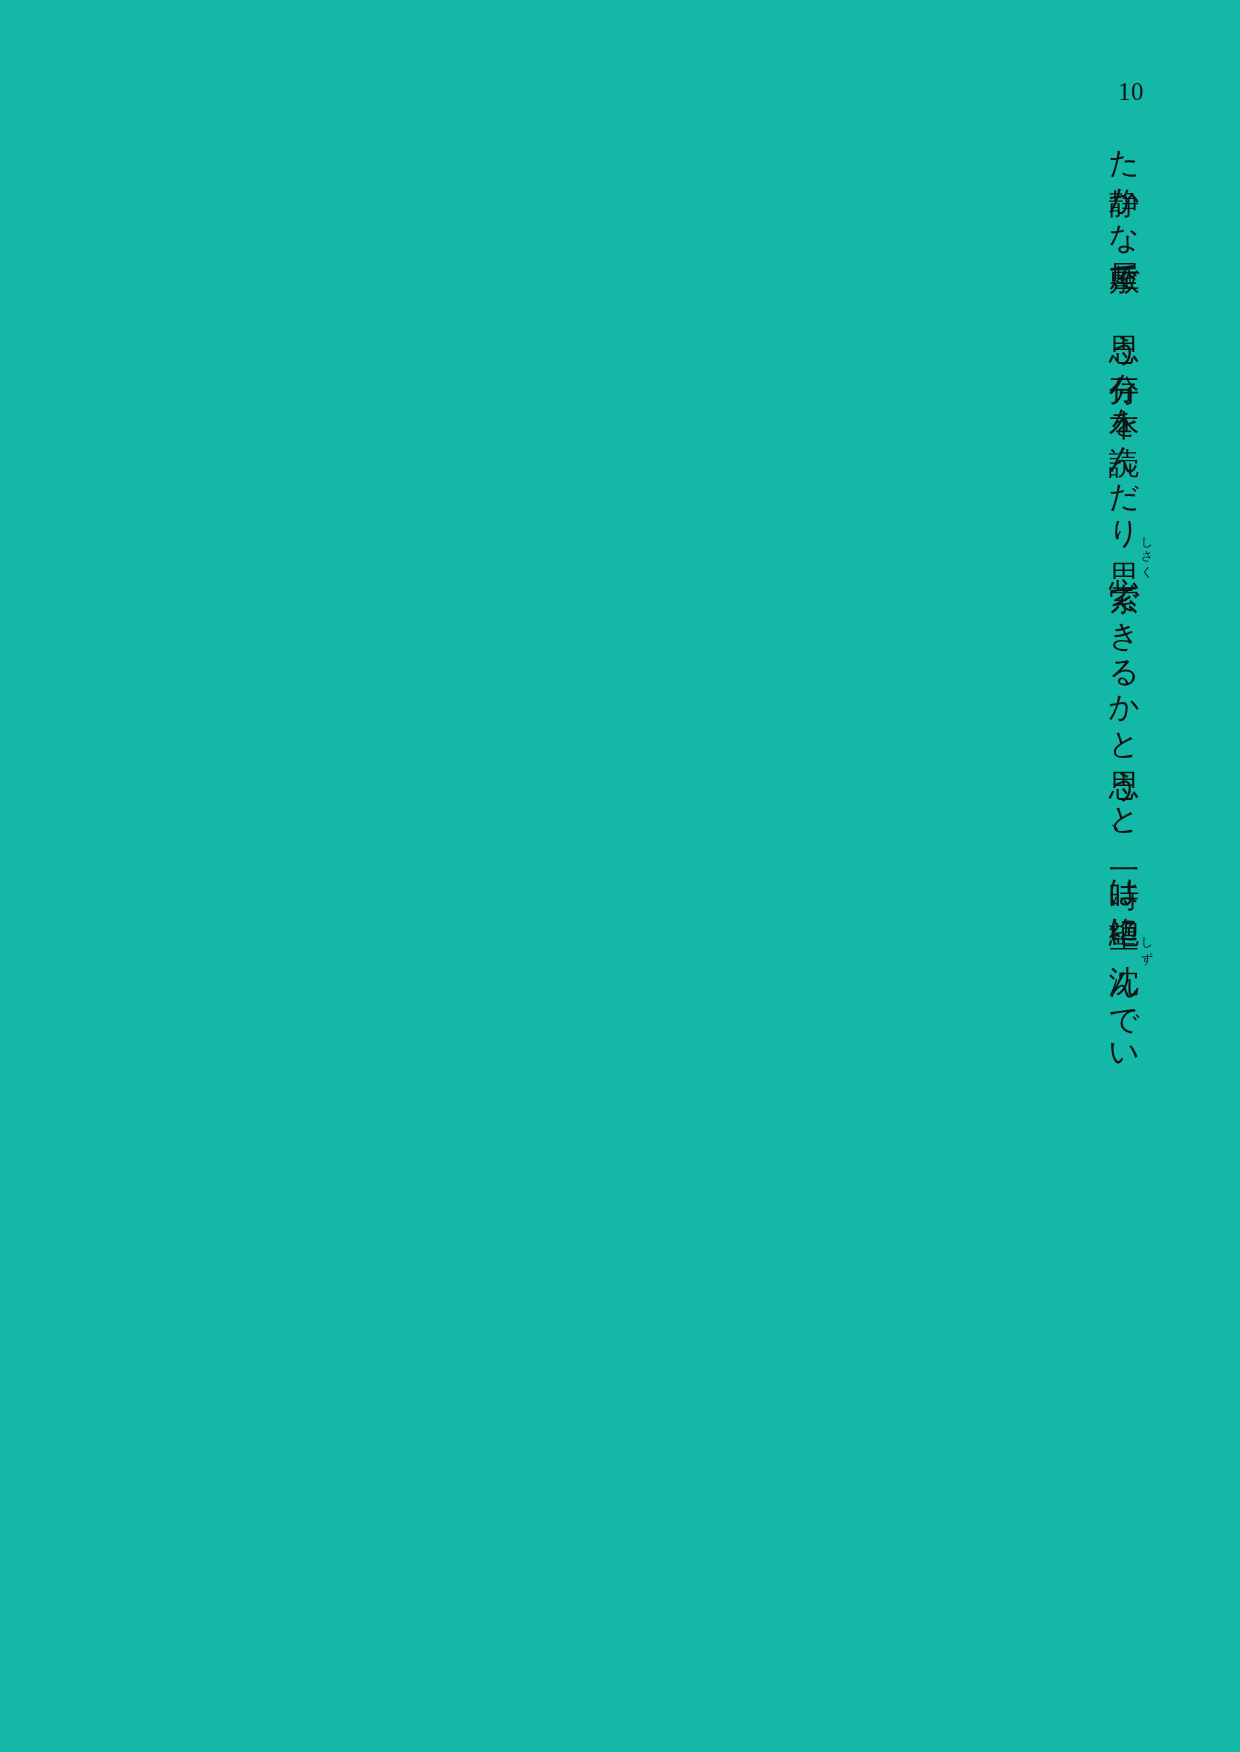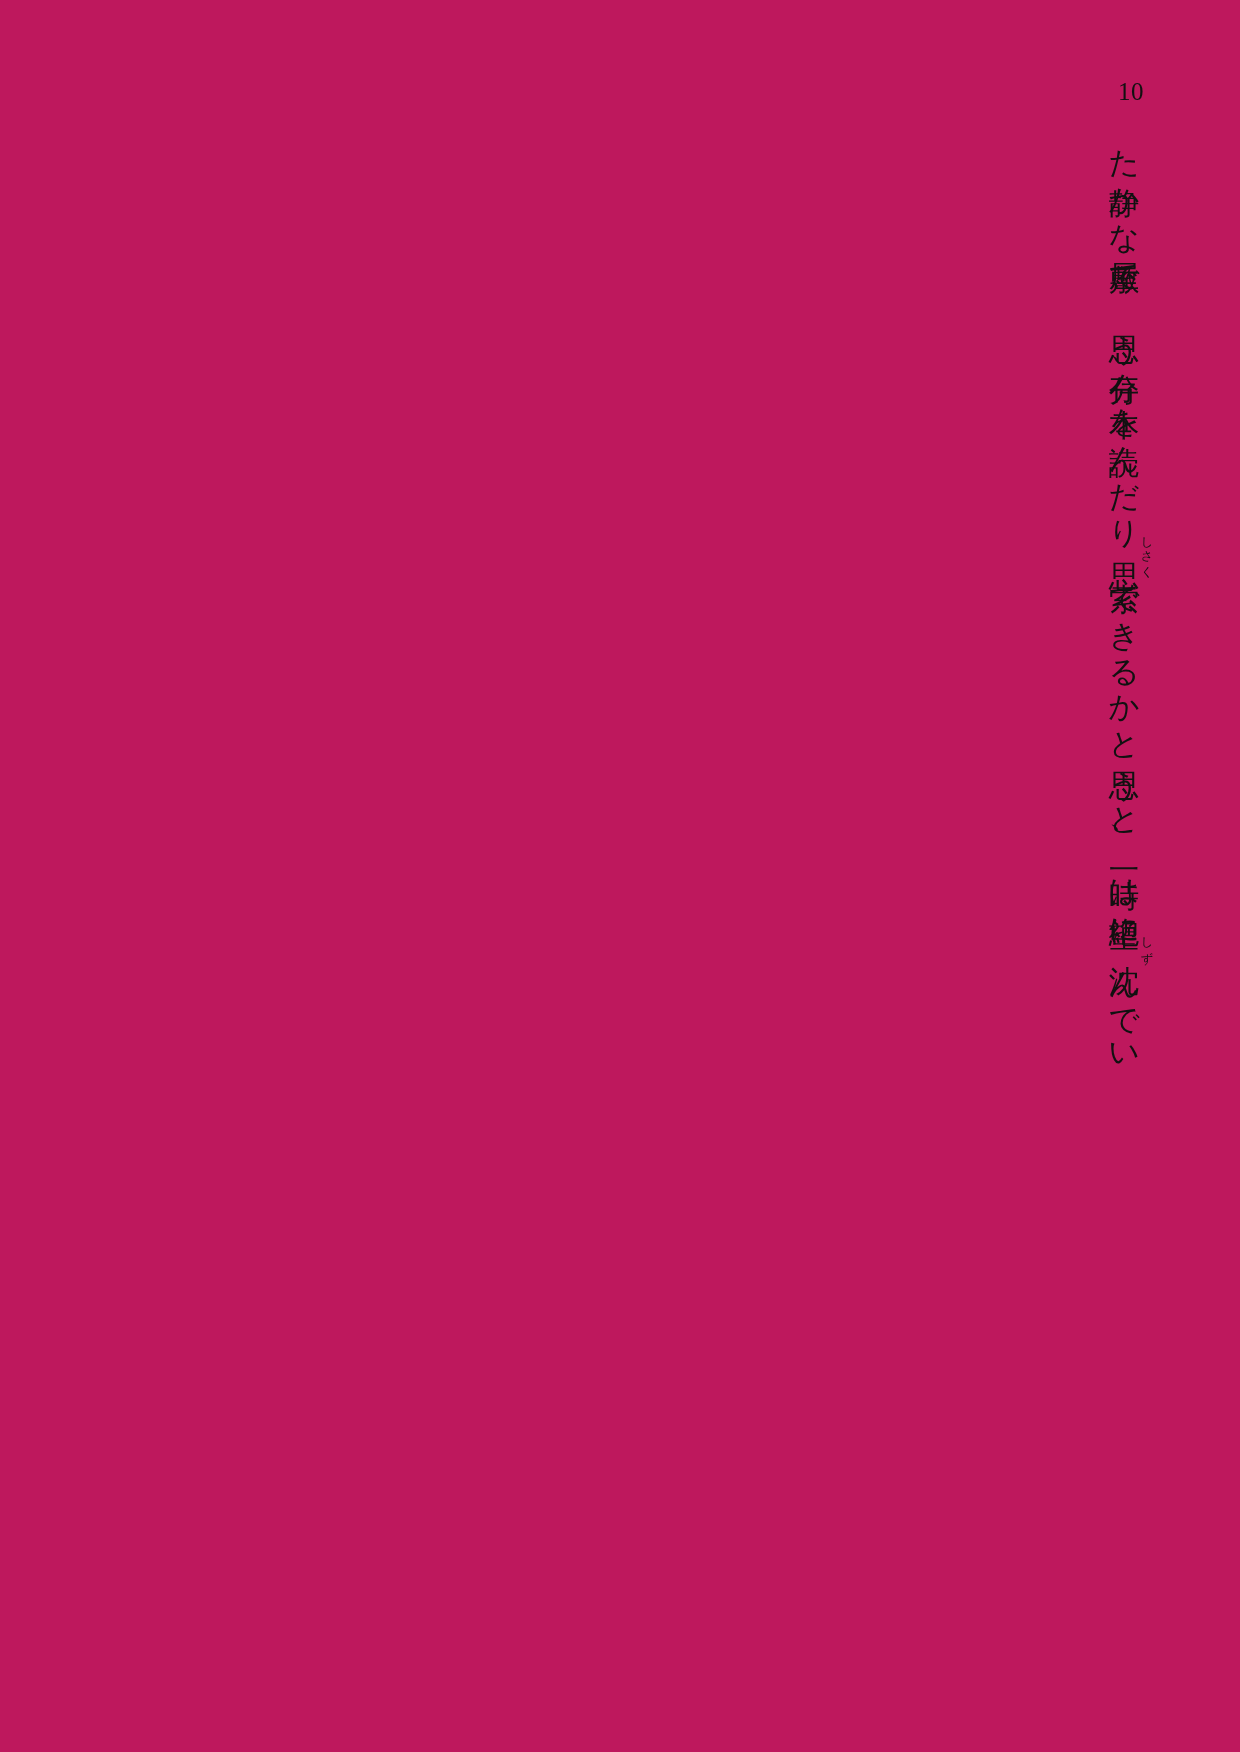--- a/index.html
+++ b/index.html
@@ -11,21 +11,21 @@
     width: 1240px;
     height: 1752px;
     font-family: "Liberation Serif", "DejaVu Serif", serif;
     color: #111111;
     position: relative;
     overflow: hidden;
   }
   .page {
     position: absolute;
     inset: 0;
-    background: #be185d;
+    background: #14b8a6;
   }
   .page-number {
     position: absolute;
     top: 78px;
     right: 96px;
     font-size: 25px;
     letter-spacing: 0.02em;
     color: #111;
   }
   .body-text {

